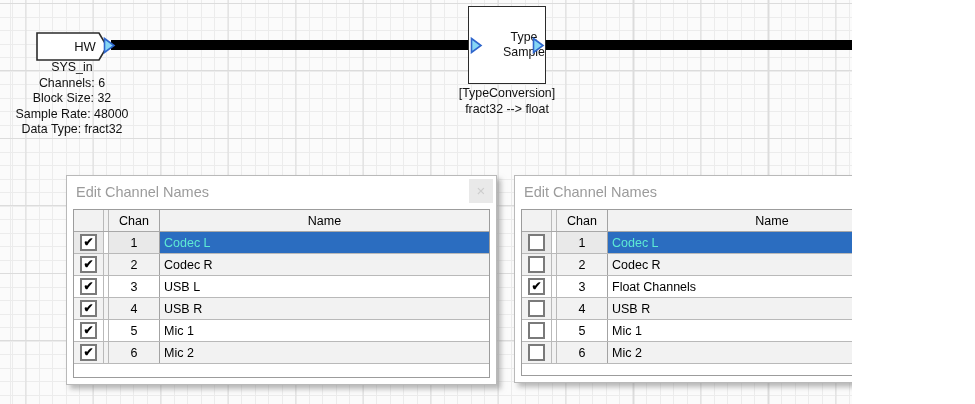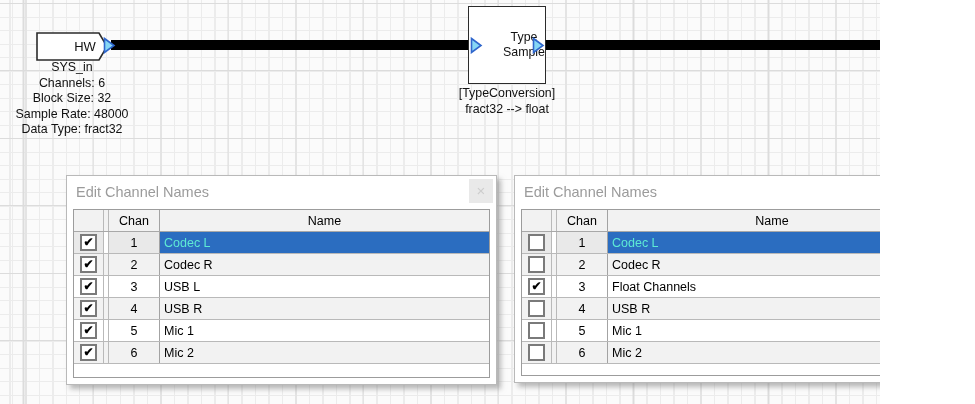--- a/index.html
+++ b/index.html
@@ -6,21 +6,20 @@
   body{font-family:"Liberation Sans",sans-serif;}
   #stage{
     position:relative;width:852px;height:404px;overflow:hidden;
     background-color:#fbfbfb;
     background-image:
       repeating-linear-gradient(to right,#dcdcdc 0 1px,transparent 1px 67.5px),
       repeating-linear-gradient(to bottom,#dcdcdc 0 1px,transparent 1px 67.5px),
       repeating-linear-gradient(to right,#ececec 0 1px,transparent 1px 13.5px),
       repeating-linear-gradient(to bottom,#ececec 0 1px,transparent 1px 13.5px);
     background-position:25.5px 0,0 3px,12px 0,0 3px;
-    padding-left:28px;
   }
   
   .guide-line{position:absolute;left:898px;top:0;width:2px;height:404px;z-index:1;
     background:repeating-linear-gradient(to bottom,#4545e6 0 10px,transparent 10px 19px);}
   .wire{position:absolute;left:111px;top:40px;width:864px;height:10px;background:#000;z-index:2;}
   .hw-block{position:absolute;left:36px;top:32px;z-index:3;}
   .hw-label{position:absolute;left:24px;top:7px;width:50px;text-align:center;
     font-size:13px;color:#111;}
   .pin{position:absolute;z-index:4;}
   .tc-block{position:absolute;left:468px;top:6px;width:78px;height:78px;background:#fff;

